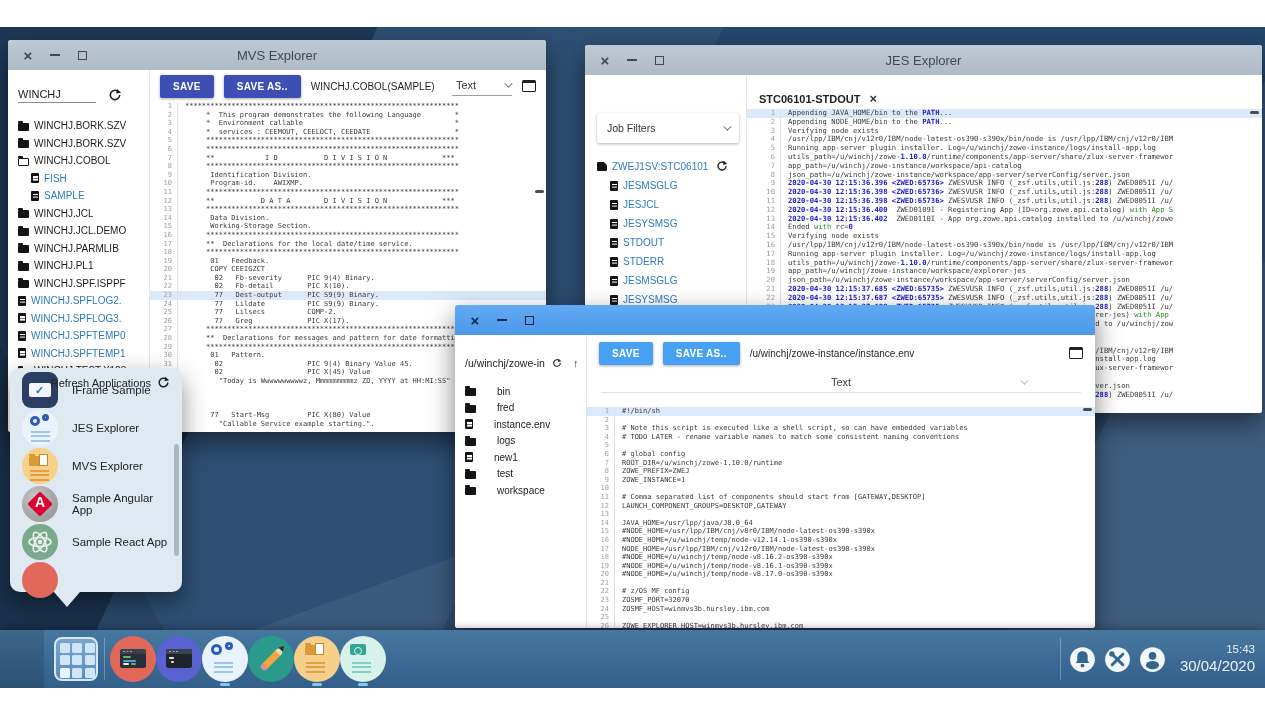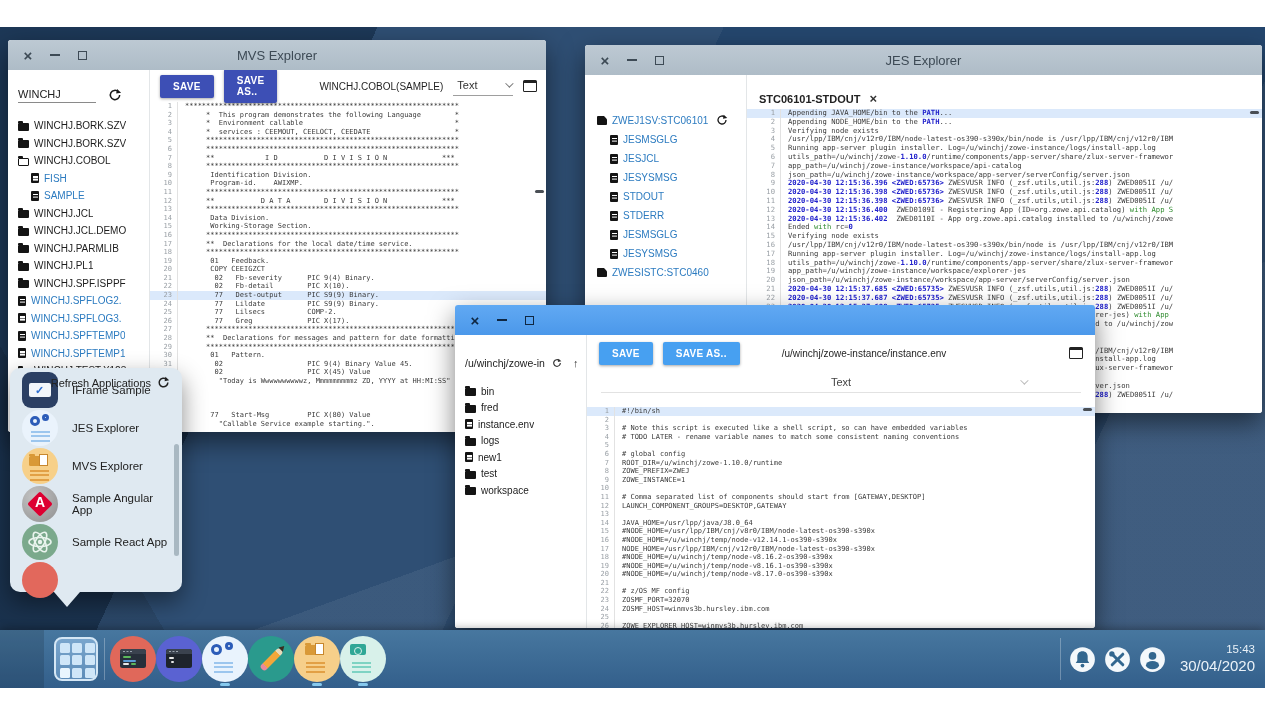--- a/index.html
+++ b/index.html
@@ -38,38 +38,38 @@
   .ds-search { display:flex; align-items:center; gap:12px; }
   .search-underline { width:78px; border:none; border-bottom:1px solid #8a8a8a; font-size:11px; color:#222; outline:none; padding:2px 0; font-family:"Liberation Sans",sans-serif; background:transparent; }
   .tree { margin-top:14px; }
   .trow { display:flex; align-items:center; gap:5px; height:17.5px; font-size:10px; color:#1c1c1c; white-space:nowrap; overflow:hidden; cursor:default; }
   .jes-tree .trow { height:19px; }
   .uss-tree .trow { height:16.5px; }
   .trow.indent { padding-left:13px; }
   .trow .tlabel { overflow:hidden; text-overflow:clip; }
   .trow.file .tlabel { color:#2c7bc0; }
   .jes-tree .trow .tlabel { color:#2c7bc0; }
-  .uss-tree .trow .tlabel, .uss-tree .trow.file .tlabel { color:#1c1c1c; }
+  .uss-tree .trow .tlabel, .uss-tree .trow.file .tlabel { color:#1c1c1c;margin-left:16px; }
   .ti { flex:none; position:relative; display:inline-block; }
   .i-folder { width:11px; height:8px; background:#141414; border-radius:1px; margin-top:2px; }
   .i-folder::before { content:""; position:absolute; top:-2px; left:0; width:5px; height:2px; background:#141414; border-radius:1px 1px 0 0; }
   .i-folder-open { width:11px; height:8px; border:1.3px solid #141414; border-radius:1px; margin-top:2px; background:#fff; }
   .i-folder-open::before { content:""; position:absolute; top:-3px; left:-1px; width:5px; height:2px; background:#141414; border-radius:1px 1px 0 0; }
   .i-file { width:8px; height:10px; background:#141414; border-radius:1px; }
   .i-file::after { content:""; position:absolute; left:1.5px; top:3px; width:5px; height:1.3px; background:#fff; box-shadow:0 2.6px 0 #fff; }
   .i-job { width:10px; height:9px; background:#141414; border-radius:1px; clip-path:polygon(0 0,70% 0,100% 35%,100% 100%,0 100%); }
   .refresh-inline { margin-left:auto; margin-right:10px; }
   
   .main { flex:1; display:flex; flex-direction:column; position:relative; min-width:0; }
   .toolbar { display:flex; align-items:center; gap:10px; padding:0 10px; height:32px; flex:none; }
   .uss .toolbar { height:36px; padding:0 12px; }
   .btn { color:#fff; font-size:10px; font-weight:bold; padding:6px 13px; border-radius:2px; box-shadow:0 1px 3px rgba(0,0,0,.35); cursor:default; letter-spacing:.3px; }
   .btn.indigo { background:#3d4fb5; }
   .btn.blue { background:#47a0f1; }
-  .fname { font-size:10px; color:#1f1f1f; white-space:nowrap;margin-left:32px; }
+  .fname { font-size:10px; color:#1f1f1f; white-space:nowrap; }
   .mode-select { margin-left:auto; display:flex; align-items:center; justify-content:space-between; min-width:60px; font-size:11px; color:#333; border-bottom:1px solid #9e9e9e; padding:2px 2px 4px 4px; gap:10px; }
   .chev { width:6px; height:6px; border-right:1.5px solid #777; border-bottom:1.5px solid #777; transform:rotate(45deg) translateY(-2px); display:inline-block; }
   .doc-icon { width:14px; height:12px; border:1.7px solid #222; border-top-width:3.5px; border-radius:1.5px; flex:none; }
   .mode-row { height:22px; margin:0 14px; border-bottom:1px solid #e2e2e2; display:flex; align-items:center; justify-content:center; position:relative; font-size:11px; color:#444; flex:none; }
   .mode-row .chev { position:absolute; right:55px; opacity:.5; }
   .editor { position:relative; flex:1; overflow:hidden; font-family:"DejaVu Sans Mono", monospace; font-size:7px; line-height:8.6px; color:#3a3a3a; }
   .uss-editor { margin-top:14px; }
   .jes-log { line-height:8.8px; font-size:7.2px; }
   .crow { display:flex; white-space:pre; }
   .crow .ln { width:28px; text-align:right; padding-right:5px; color:#9aa0a6; flex:none; border-right:1px solid #e2e2e2; margin-right:7px; }
@@ -297,20 +297,24 @@
               <span class="ctrl-min"></span>
             </span>
           <span class="wc">
               <span class="ctrl-max"></span>
             </span>
         </div>
         <div class="win-title">JES Explorer</div>
       </div>
       <div class="win-body">
         <div class="sidebar jes-side">
+          <div class="jobfilters">
+            <span>Job Filters</span>
+            <span class="chev"></span>
+          </div>
           <div class="tree jes-tree" id="jes-tree">
               <div class="trow">
                 <span class="ti i-job"></span>
                 <span class="tlabel">ZWEJ1SV:STC06101</span>
                 <span class="refresh-inline"><svg width="12" height="12" viewBox="0 0 24 24">
                     <path d="M20 12a8 8 0 1 1-2.4-5.7" fill="none" stroke="#1b1b1b" stroke-width="2.6"></path>
                     <polygon points="15.5,1.5 22.5,8 14,9.5" fill="#1b1b1b"></polygon>
                   </svg></span>
               </div>
               <div class="trow indent file">

